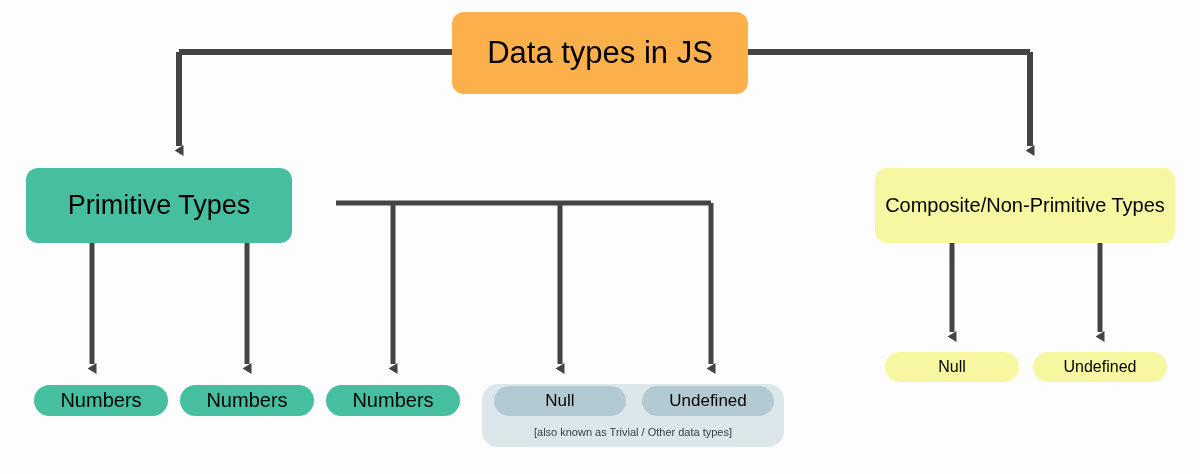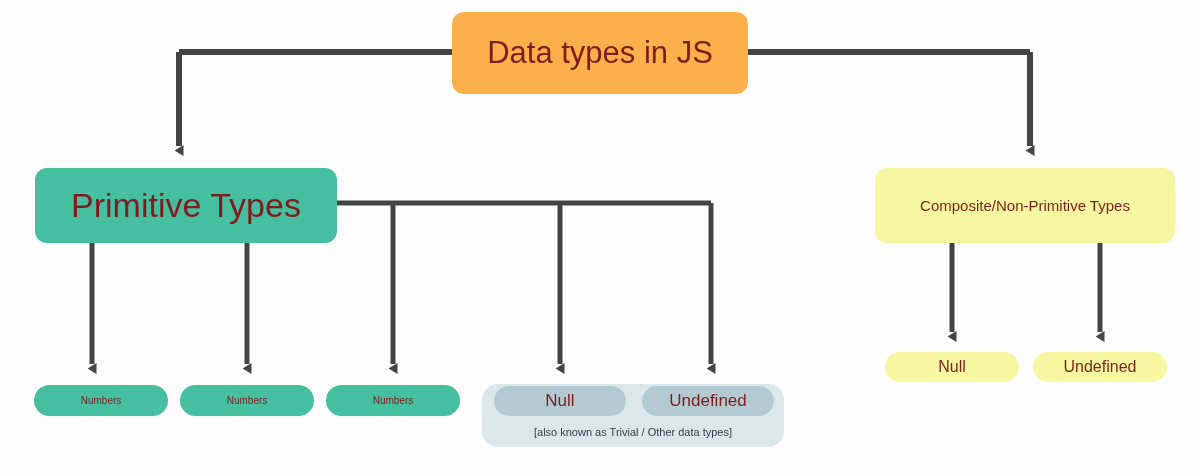--- a/index.html
+++ b/index.html
@@ -27,64 +27,64 @@
     height: 474px;
   }
 
   .node {
     position: absolute;
     box-sizing: border-box;
     display: flex;
     align-items: center;
     justify-content: center;
     text-align: center;
-    color: #7f1d1d;
+    color: #000000;
     line-height: 1.18;
     z-index: 2;
   }
 
   
   .node-root {
     left: 452px;
     top: 12px;
     width: 296px;
     height: 82px;
     background: #fbb04b;
     border-radius: 12px;
     font-size: 31px;
   }
 
   
   .node-primitive {
-    left: 35px;
+    left: 26px;
     top: 168px;
-    width: 302px;
+    width: 266px;
     height: 75px;
     background: #45bfa0;
     border-radius: 12px;
-    font-size: 34px;
+    font-size: 27px;
   }
   .node-composite {
     left: 875px;
     top: 168px;
     width: 300px;
     height: 75px;
     background: #f6f7a0;
     border-radius: 12px;
-    font-size: 15px;
+    font-size: 20px;
     padding: 12px 10px;
   }
 
   
   .leaf-teal {
     top: 385px;
     height: 31px;
     background: #45bfa0;
     border-radius: 16px;
-    font-size: 10px;
+    font-size: 20px;
   }
   .leaf-n1 { left: 34px;  width: 134px; }
   .leaf-n2 { left: 180px; width: 134px; }
   .leaf-n3 { left: 326px; width: 134px; }
 
   
   .trivial-group {
     position: absolute;
     left: 482px;
     top: 384px;

